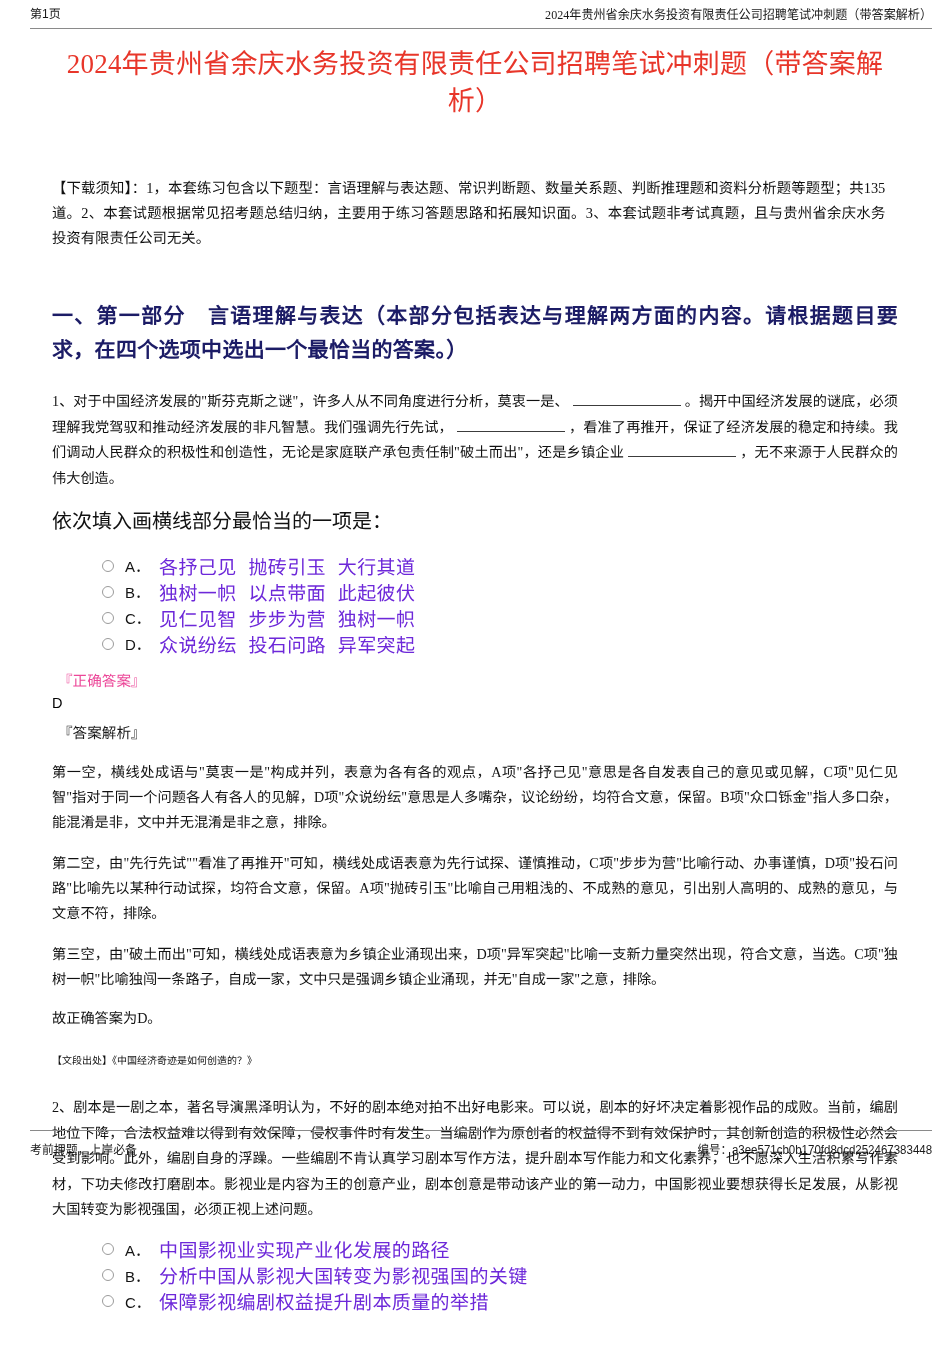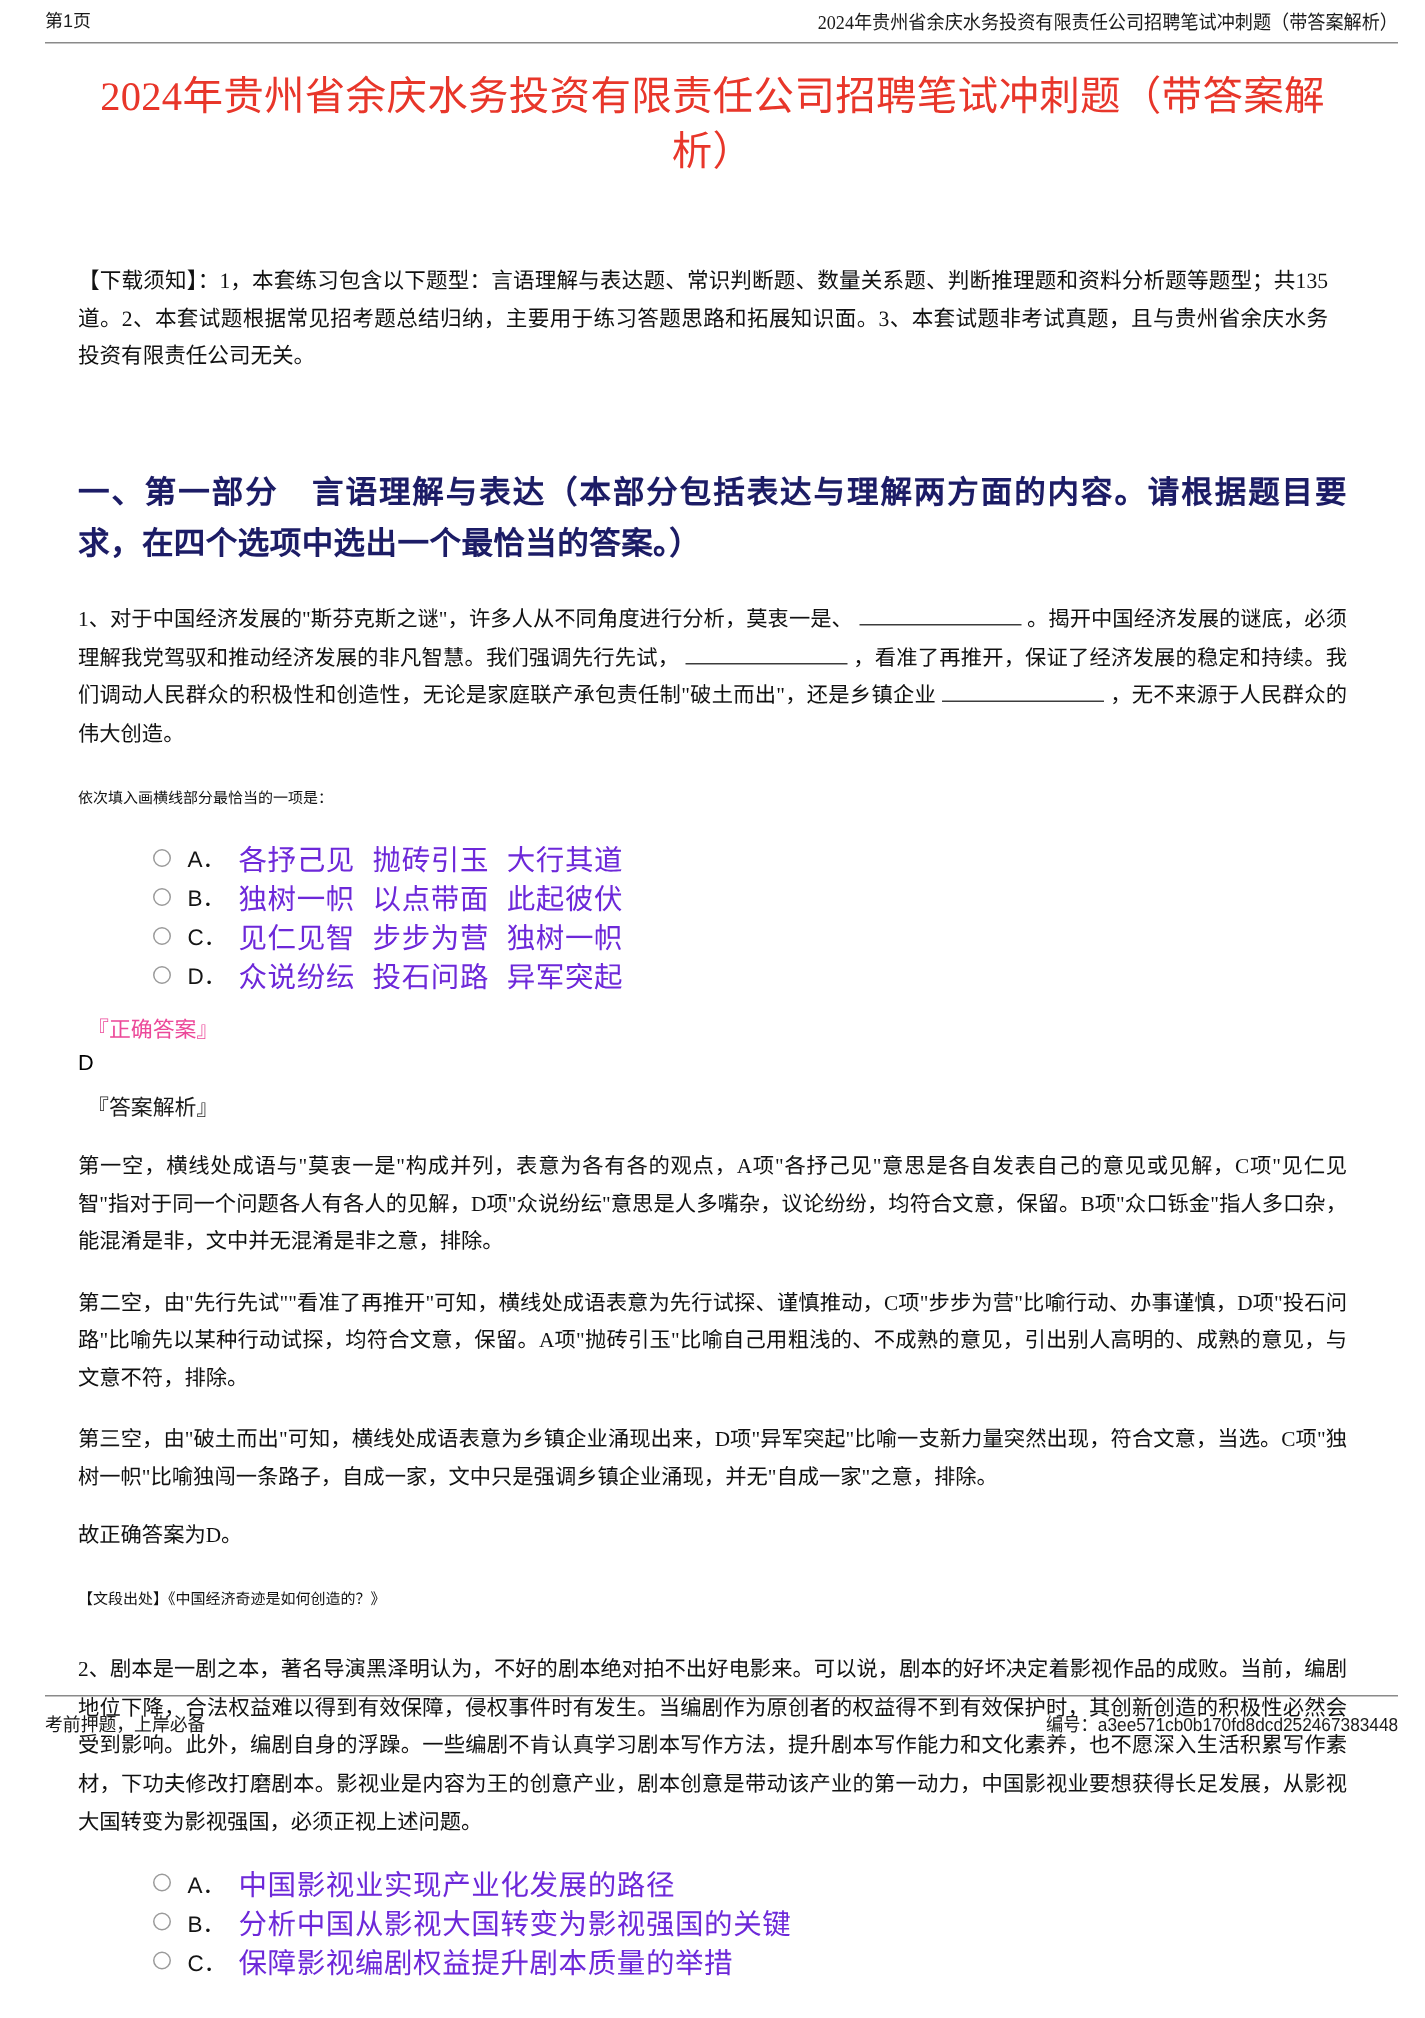--- a/index.html
+++ b/index.html
@@ -105,39 +105,39 @@
     margin-top: 56px;
     font-size: 14.6px;
     line-height: 25px;
     text-align: justify;
     color: #111111;
     transform: scaleX(0.985);
     transform-origin: left top;
   }
 
   .section-heading {
-    margin-top: 60px;
+    margin-top: 48px;
     color: #1c1c66;
     font-size: 21px;
     line-height: 34px;
     text-align: justify;
     letter-spacing: 0.3px;
   }
 
   .q-stem {
     margin-top: 22px;
     font-size: 14.2px;
     line-height: 25.5px;
     text-align: justify;
     color: #111111;
   }
 
   .q-prompt {
     margin-top: 18px;
-    font-size: 10px;
+    font-size: 20px;
     line-height: 24px;
     color: #111111;
   }
 
   .blank {
     display: inline-block;
     width: 108px;
     border-bottom: 1.6px solid #3c3c3c;
     height: 13px;
     margin: 0 4px;

